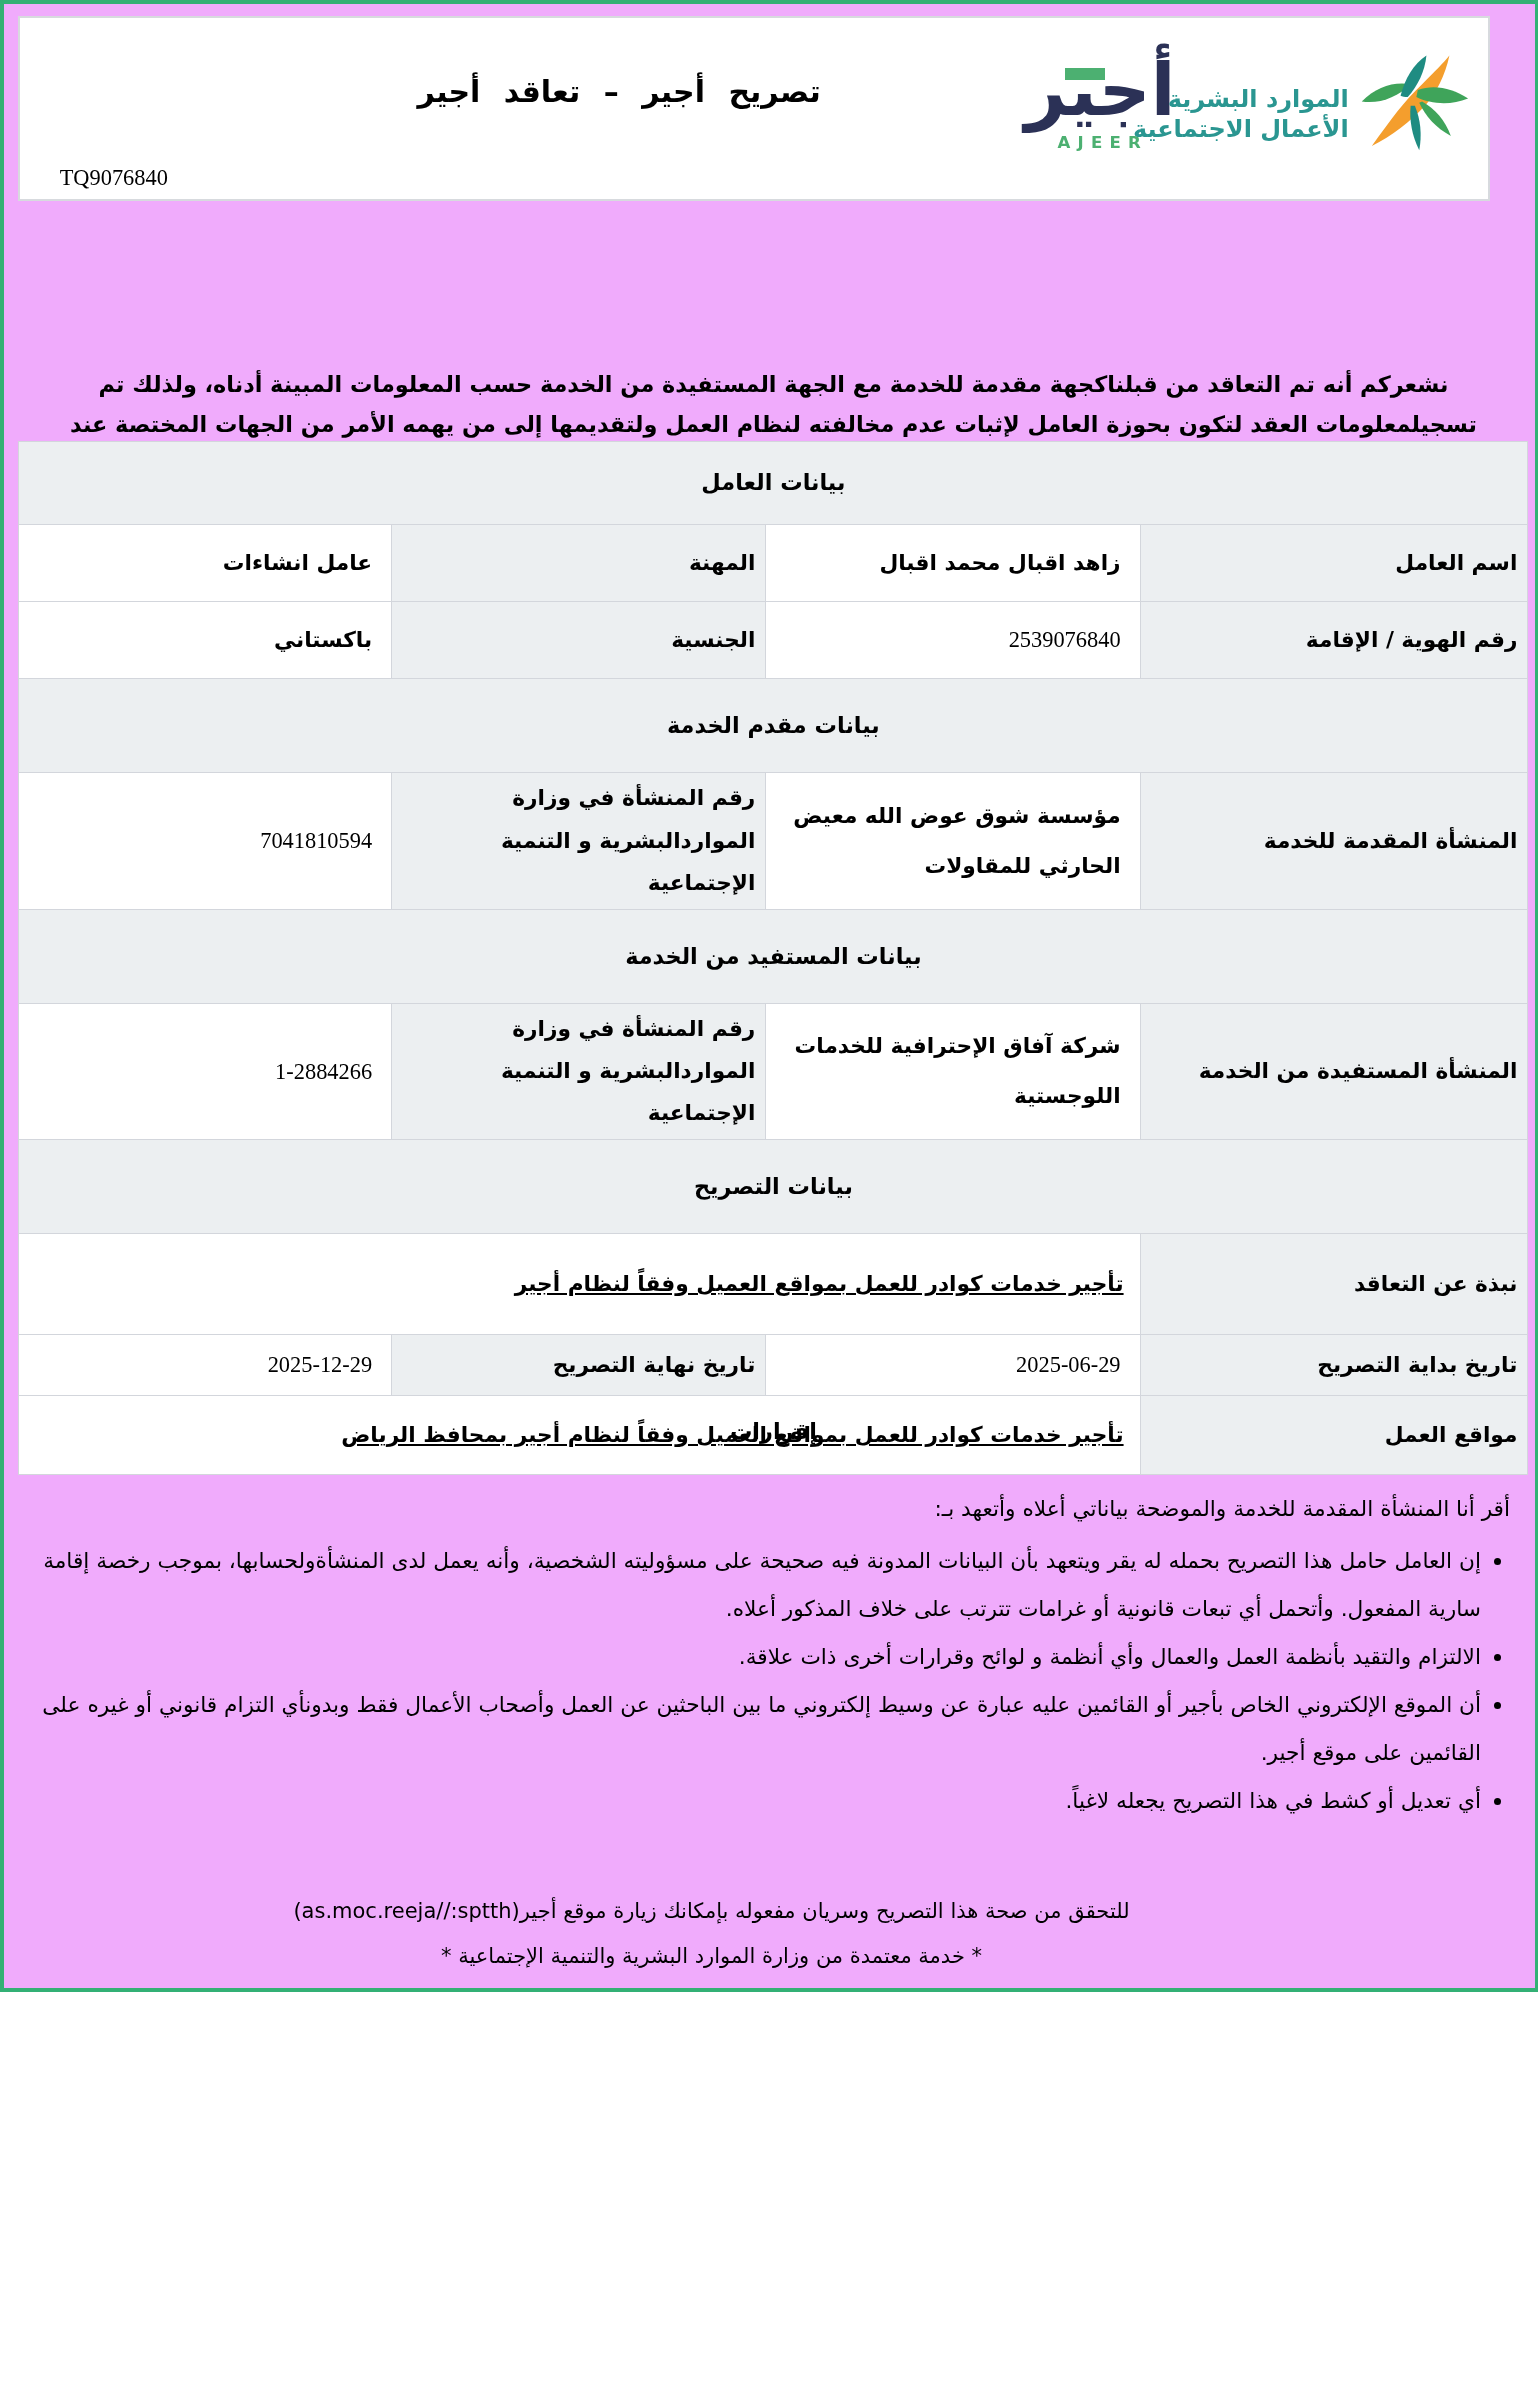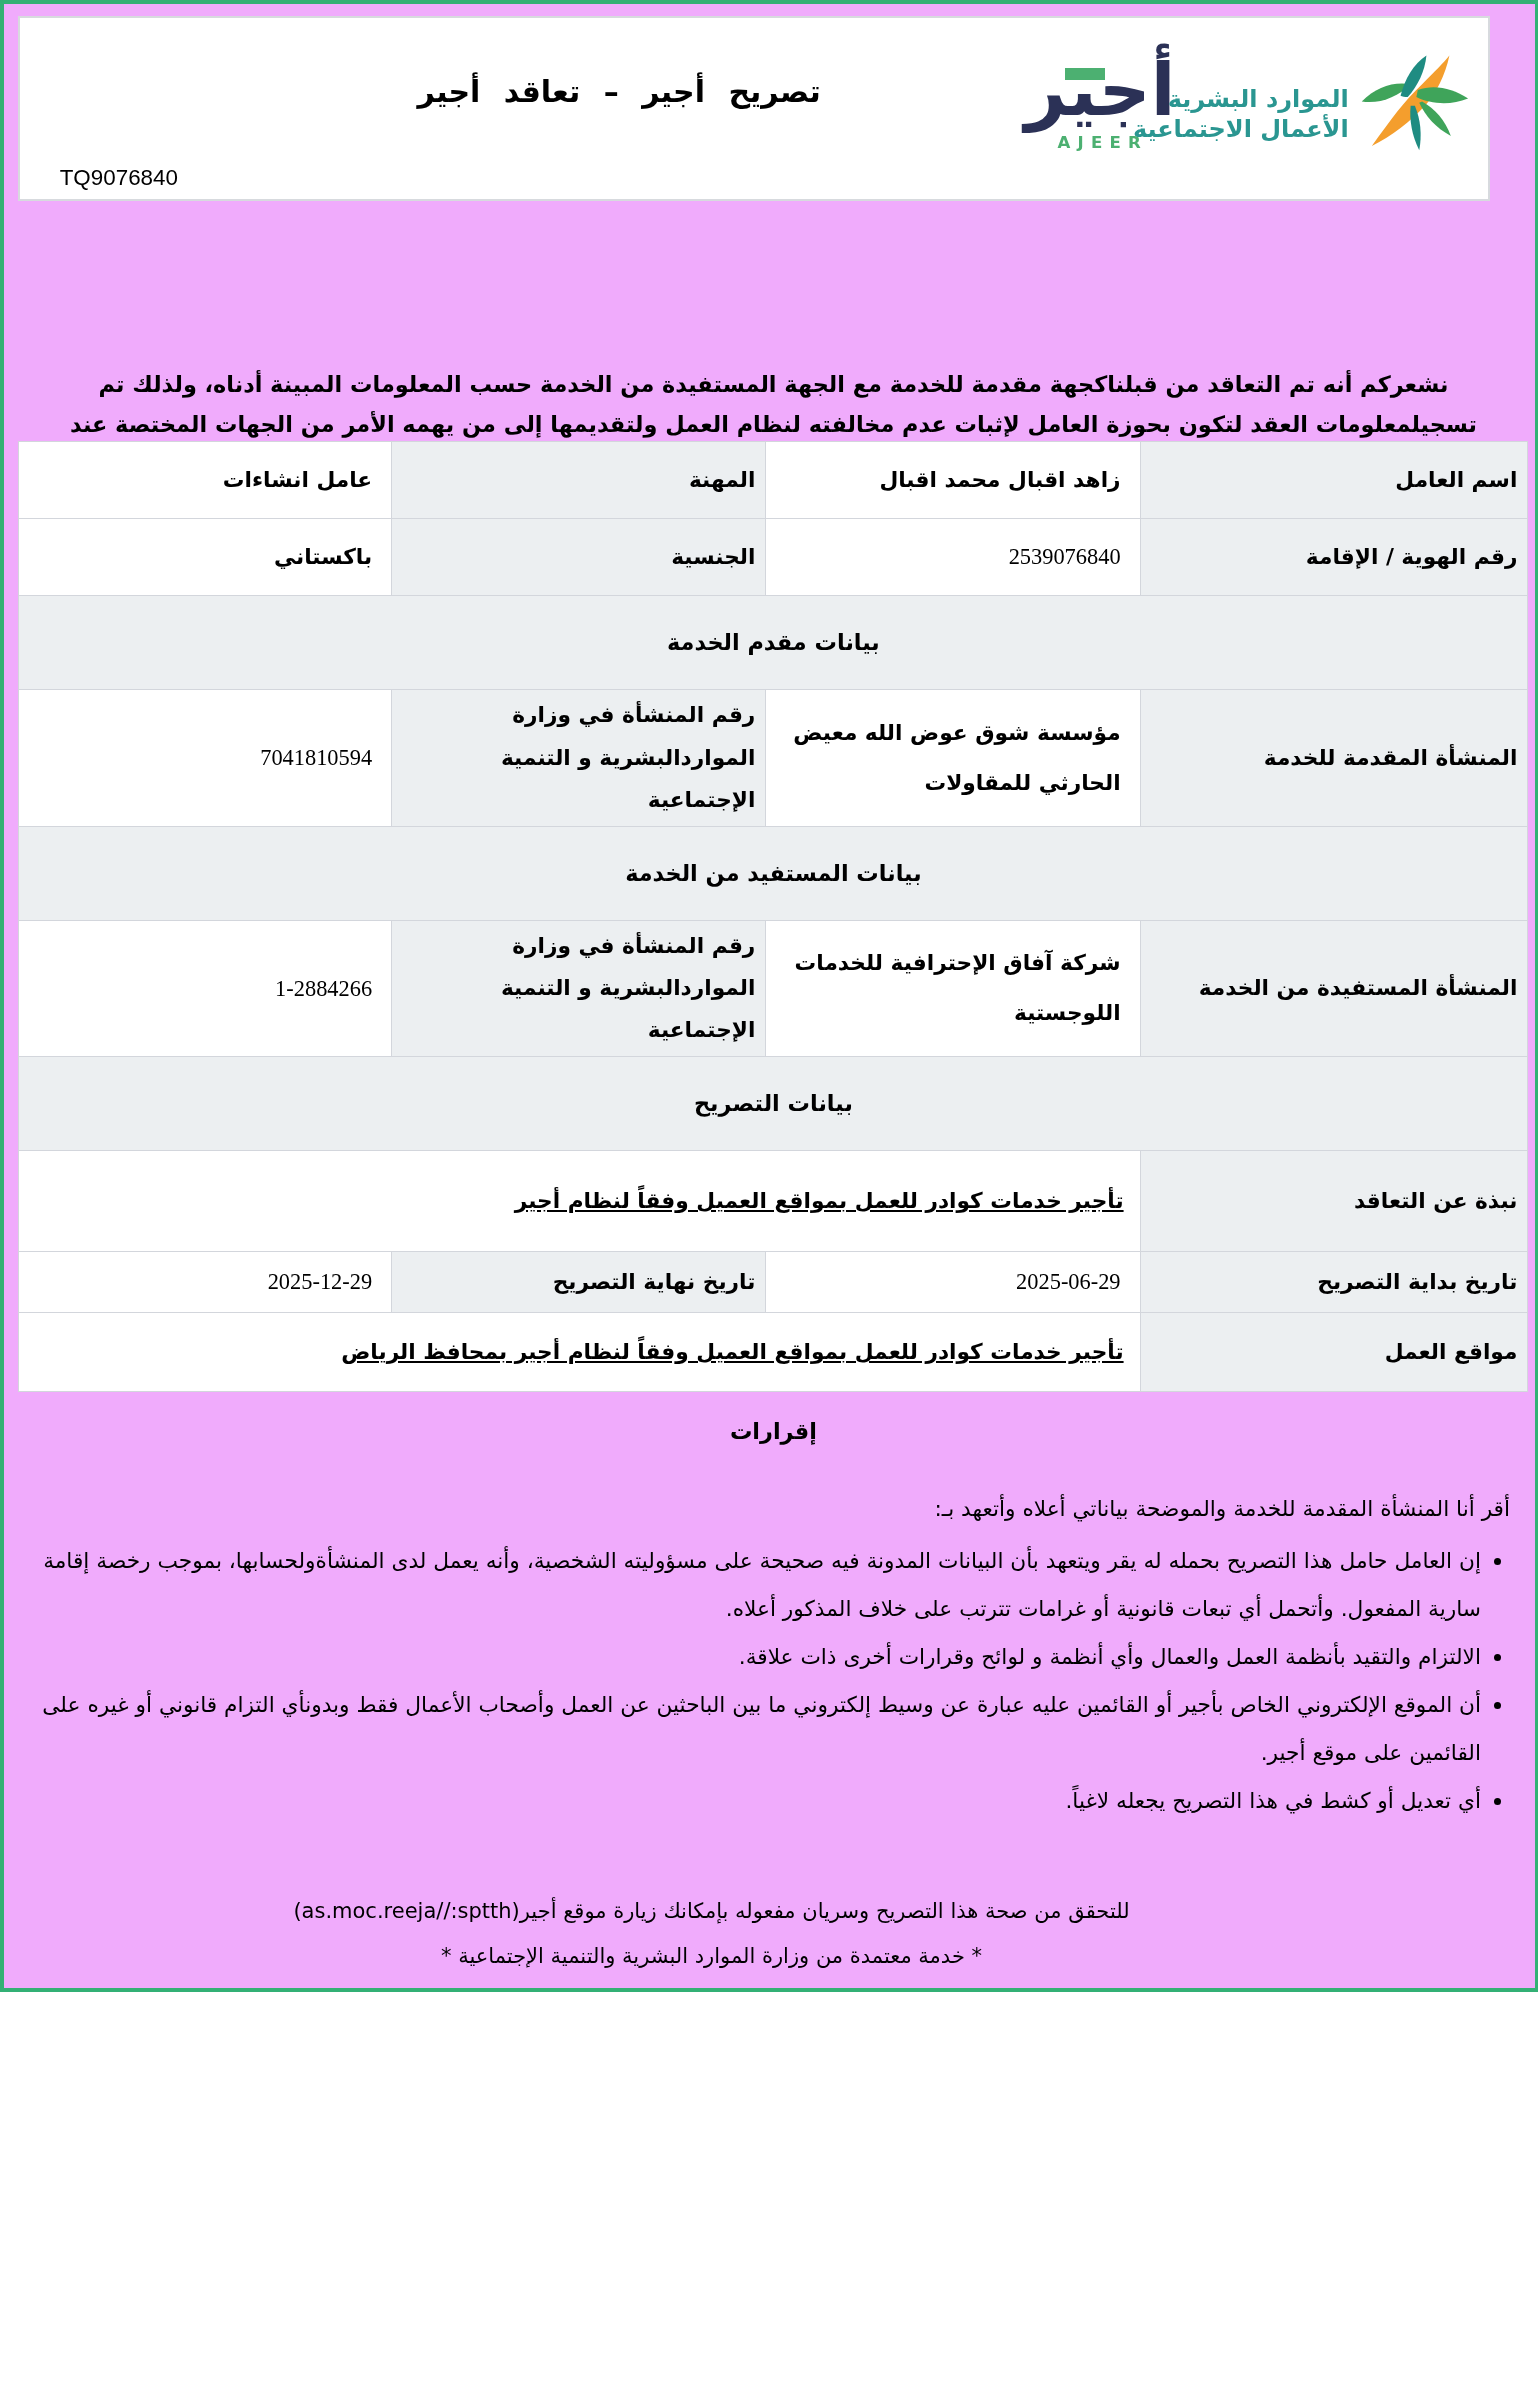--- a/index.html
+++ b/index.html
@@ -9,21 +9,21 @@
   }
   html,body{margin:0;padding:0;background:#fff;}
   .page{position:relative;width:1539px;height:1992px;box-sizing:border-box;
     border:4.3px solid var(--border-green);background:#f0abfc;overflow:hidden;
     font-family:"DejaVu Sans",sans-serif;color:var(--text-black);}
   
   .header-box{position:absolute;left:13.7px;top:12.3px;width:1472px;height:185px;box-sizing:border-box;
     border:2.2px solid var(--box-border);background:#fff;}
   .doc-title{position:absolute;left:347px;top:56px;width:505px;text-align:center;direction:rtl;
     font-size:30px;font-weight:bold;word-spacing:13px;white-space:nowrap;}
-  .tq{position:absolute;left:40px;bottom:8.7px;font-family:Liberation Sans, sans-serif;font-size:22.4px;}
+  .tq{position:absolute;left:40px;bottom:8.7px;font-family:Liberation Serif, serif;font-size:22.4px;}
   .ajeer-logo{position:absolute;left:1005px;top:30px;width:149px;text-align:center;}
   .ajeer-word{position:relative;display:inline-block;font-size:72px;line-height:85px;font-weight:bold;
     color:var(--ajeer-navy);direction:rtl;}
   .ajeer-accent{position:absolute;left:40px;top:20px;width:40px;height:11.6px;background:var(--ajeer-green);}
   .ajeer-latin{margin-top:0;font-size:16.6px;font-weight:bold;letter-spacing:7.2px;padding-left:7.2px;
     color:var(--ajeer-green);font-family:"DejaVu Sans",sans-serif;}
   .ministry{position:absolute;right:139px;top:66px;direction:rtl;text-align:right;
     font-size:24px;line-height:30px;font-weight:bold;color:var(--ministry-teal);}
   .palm{position:absolute;right:16px;top:36px;}
   .p-orange{fill:var(--palm-orange);} .p-green{fill:var(--palm-green);} .p-teal{fill:var(--palm-teal);}
@@ -88,20 +88,23 @@
   <p class="intro">نشعركم أنه تم التعاقد من قبلناكجهة مقدمة للخدمة مع الجهة المستفيدة من الخدمة حسب المعلومات المبينة أدناه، ولذلك تم تسجيلمعلومات العقد لتكون بحوزة العامل لإثبات عدم مخالفته لنظام العمل ولتقديمها إلى من يهمه الأمر من الجهات المختصة عند طلبهاللتحقق من صحة تواجده في مكان تقديم الخدمة</p>
 
   <table class="permit-table">
     <colgroup>
         <col style="width:25.7%">
         <col style="width:24.8%">
         <col style="width:24.8%">
         <col style="width:24.7%">
       </colgroup>
     <tbody>
+      <tr style="height:83px">
+        <td class="sec" colspan="4">بيانات العامل</td>
+      </tr>
       <tr style="height:77px">
         <td class="lbl">اسم العامل</td>
         <td class="val">زاهد اقبال محمد اقبال</td>
         <td class="lbl">المهنة</td>
         <td class="val">عامل انشاءات</td>
       </tr>
       <tr style="height:77px">
         <td class="lbl">رقم الهوية / الإقامة</td>
         <td class="val"><span class="num">2539076840</span></td>
         <td class="lbl">الجنسية</td>

